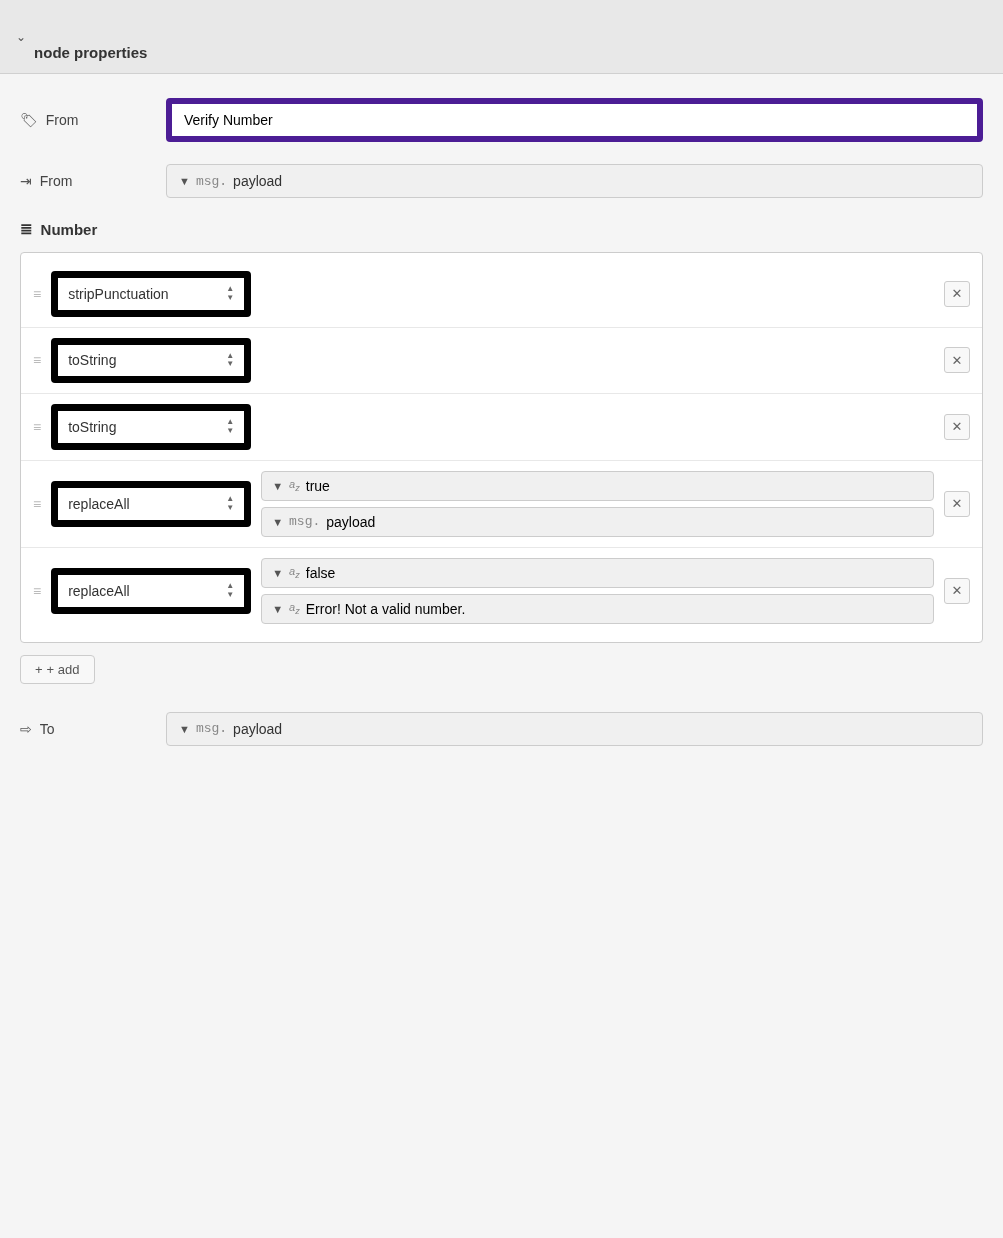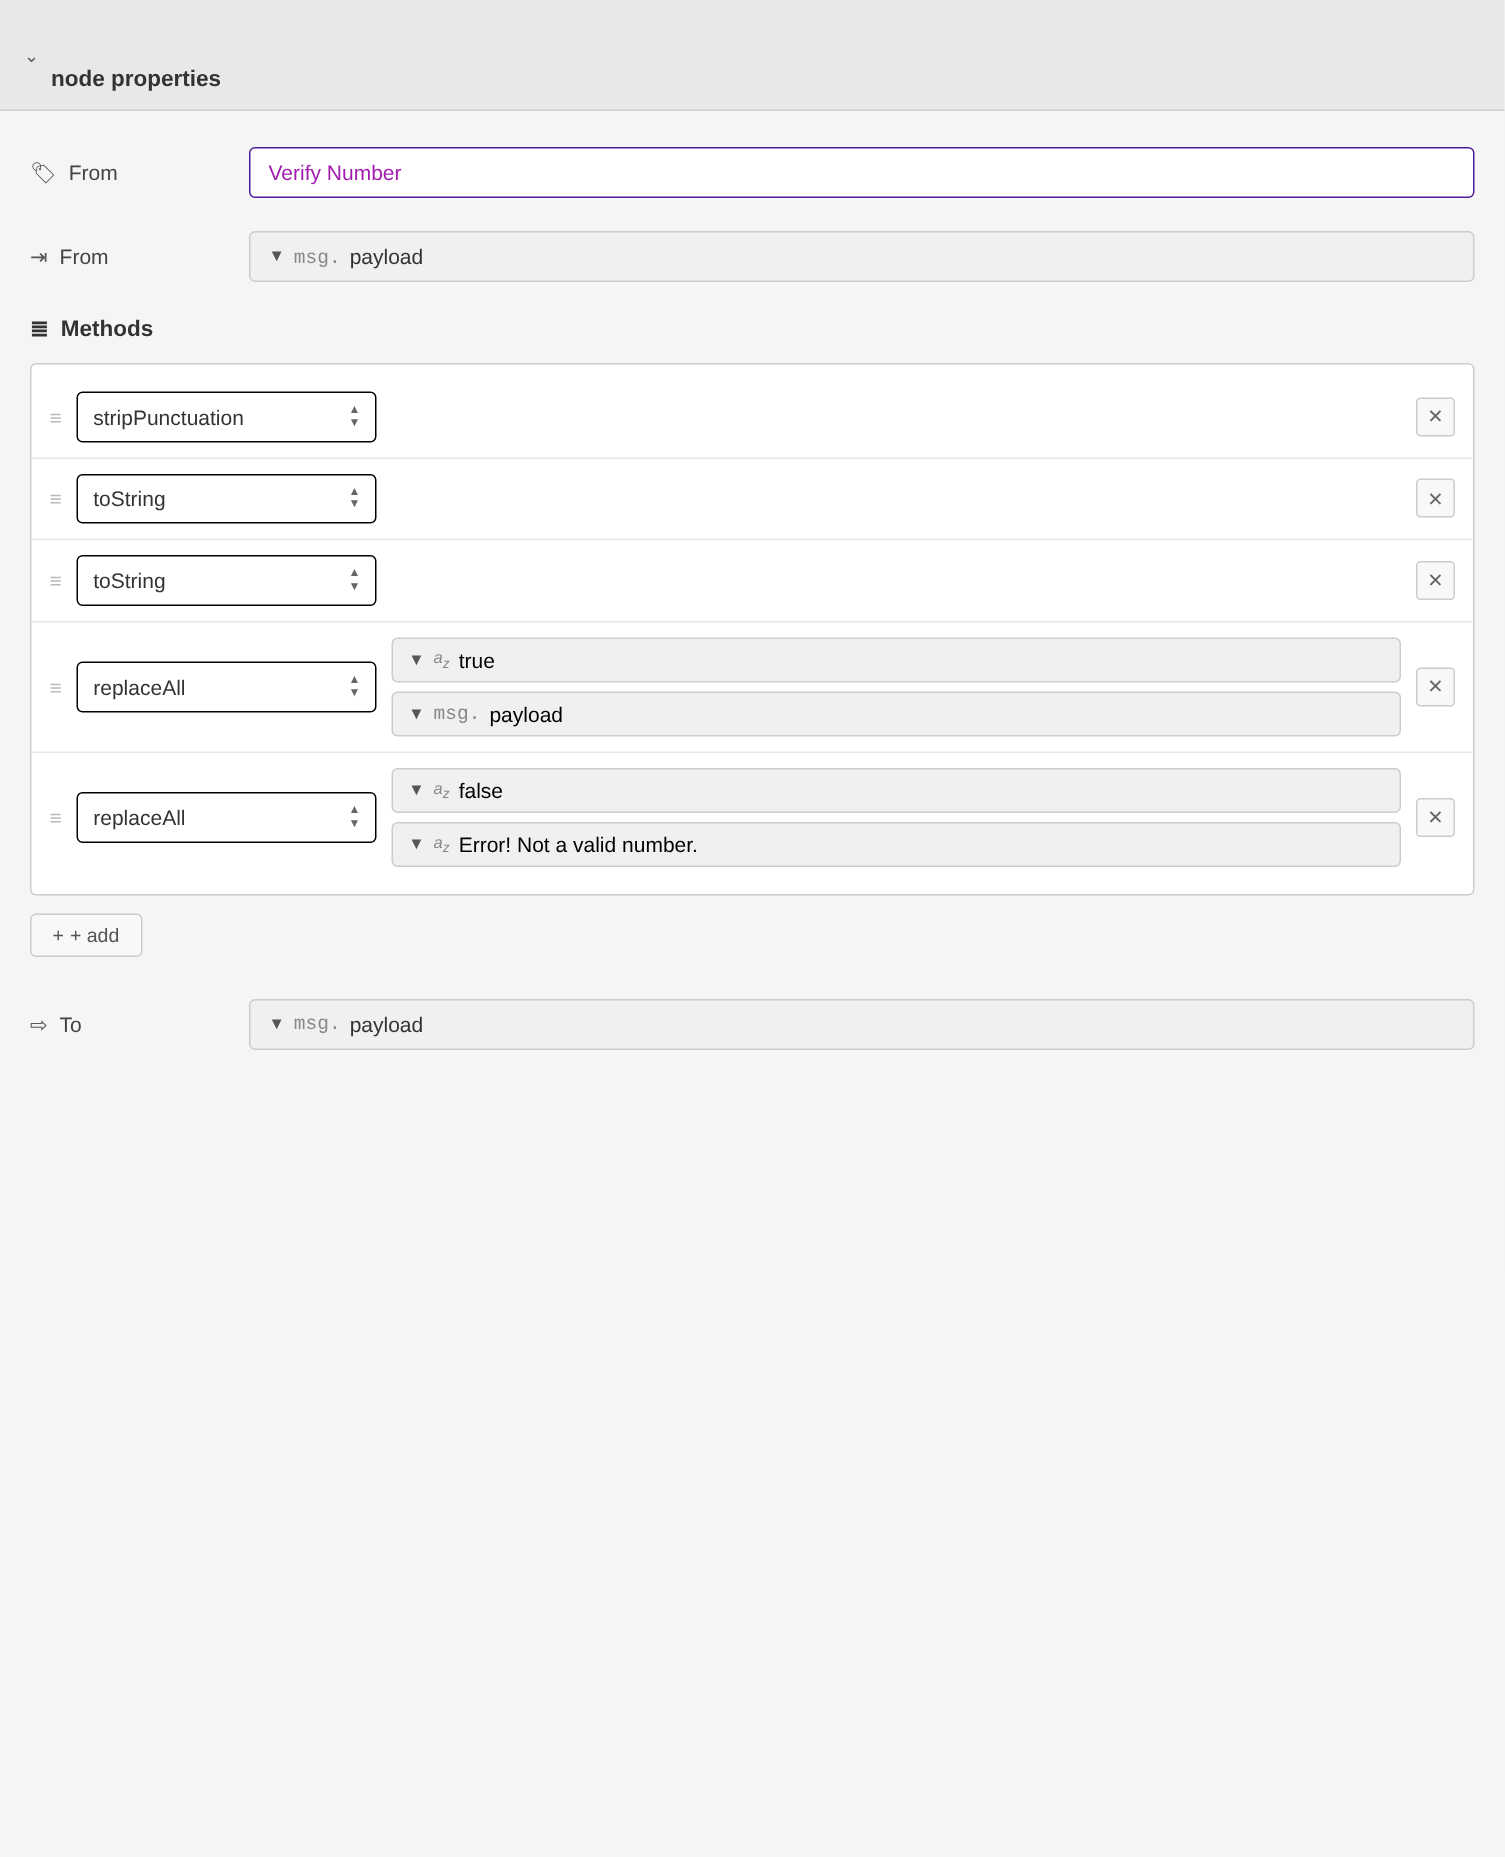--- a/index.html
+++ b/index.html
@@ -52,24 +52,24 @@
       color: #444;
       flex-shrink: 0;
     }
     .field-label-icon {
       color: #555;
       font-size: 14px;
     }
     .field-input {
       flex: 1;
       padding: 8px 12px;
-      border: 1px solid #4c1d95;
-      border-radius: 4px;
-      font-size: 14px;
-      color: #a21caf;
+      border: 6px solid #4c1d95;
+      border-radius: 4px;
+      font-size: 14px;
+      color: #000000;
       background: #fff;
       outline: none;
     }
     .field-select-box {
       flex: 1;
       display: flex;
       align-items: center;
       background: #f0f0f0;
       border: 1px solid #ccc;
       border-radius: 4px;
@@ -119,21 +119,21 @@
     .drag-handle {
       color: #bbb;
       font-size: 14px;
       cursor: grab;
       flex-shrink: 0;
       line-height: 1;
     }
     .method-select {
       width: 200px;
       padding: 7px 10px;
-      border: 1px solid #000000;
+      border: 7px solid #000000;
       border-radius: 4px;
       background: #fff;
       font-size: 14px;
       color: #333;
       display: flex;
       align-items: center;
       justify-content: space-between;
       cursor: pointer;
       flex-shrink: 0;
     }
@@ -228,21 +228,21 @@
       <div class="field-select-box">
         <span class="dropdown-arrow">▼</span>
         <span class="msg-prefix">msg.</span>
         <span class="msg-value">payload</span>
       </div>
     </div>
 
     
     <div class="section-label">
       <span>≣</span>
-      <span>Methods</span>
+      <span>Number</span>
     </div>
 
     <div class="methods-container">
 
       <div class="method-row">
         <span class="drag-handle">≡</span>
         <div class="method-select">
           <span>stripPunctuation</span>
           <span class="method-select-arrows">▲<br>▼</span>
         </div>

